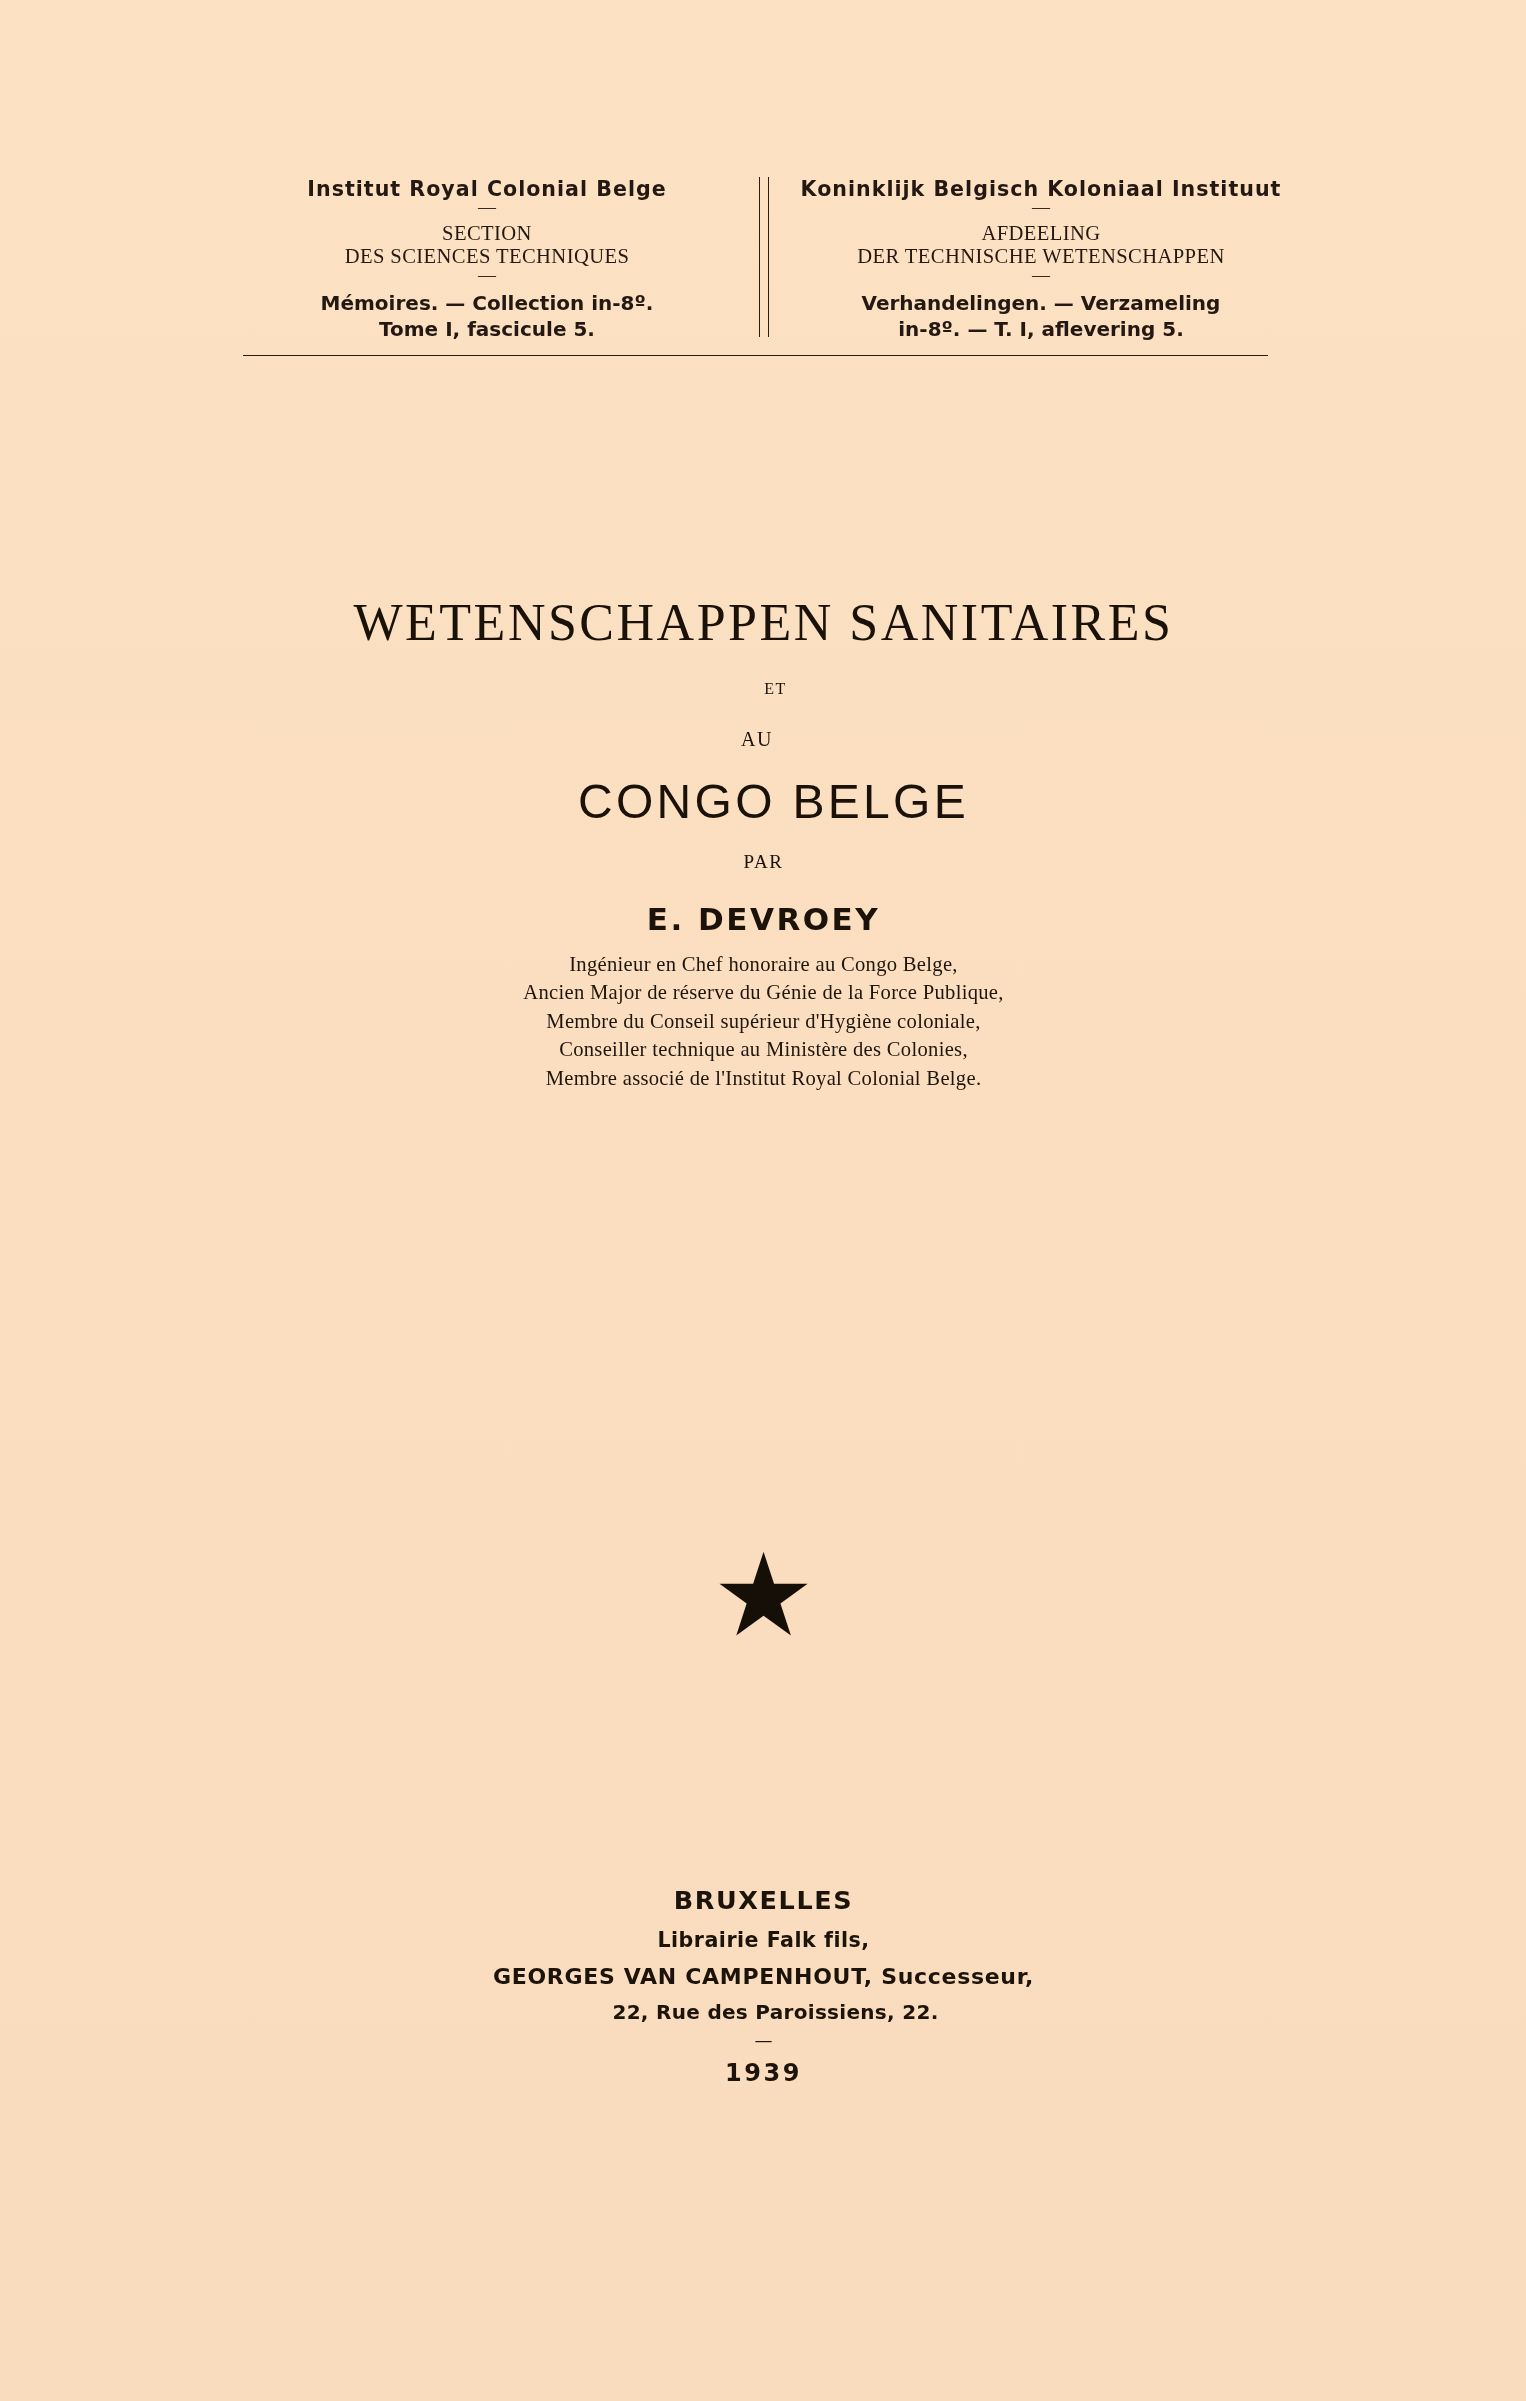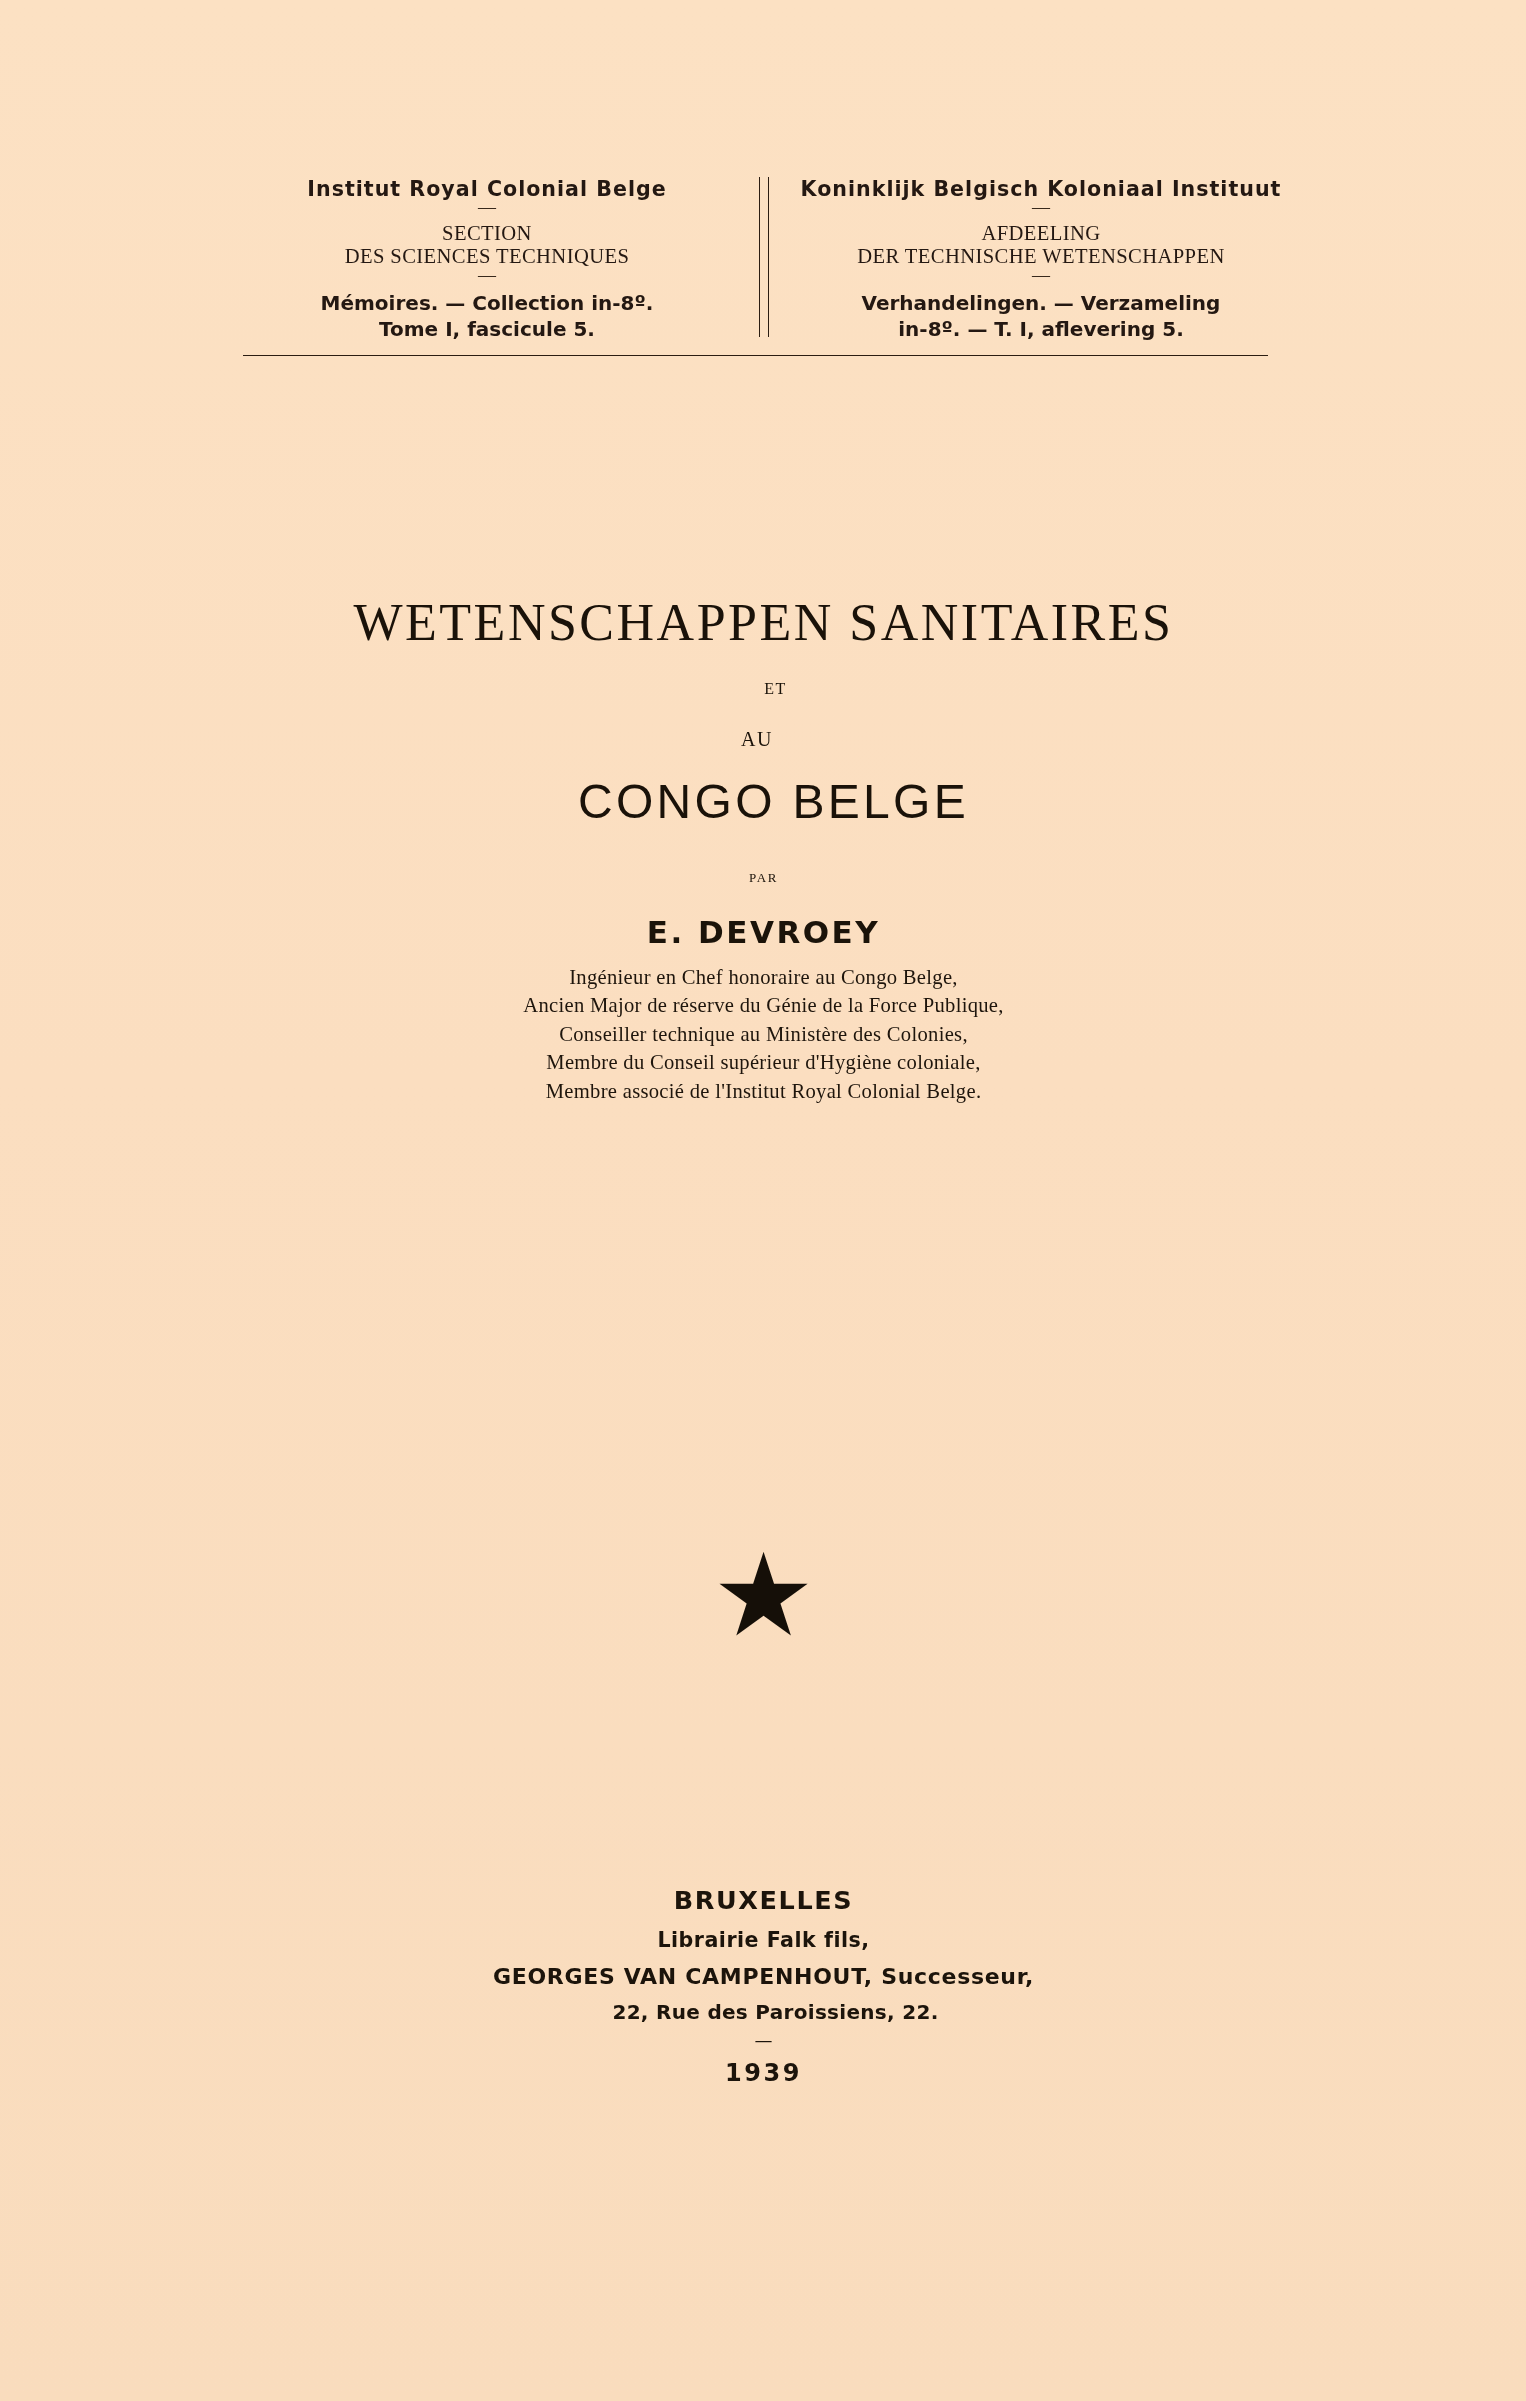--- a/index.html
+++ b/index.html
@@ -118,23 +118,23 @@
   }
   .t-main3 {
     font-family: Liberation Sans, sans-serif;
     font-size: 48px;
     letter-spacing: 3.3px;
     color: #1a1209;
     padding-left: 20px;
   }
   .t-par {
     font-family: "Liberation Serif", serif;
-    font-size: 13px;
-    letter-spacing: 1.6px;
-    margin: 41px 0 28px 0;
+    font-size: 19px;
+    letter-spacing: 1.6px;
+    margin: 22px 0 28px 0;
     color: #1a1209;
   }
   .author {
     font-family: "DejaVu Sans", sans-serif;
     font-weight: bold;
     font-size: 31px;
     letter-spacing: 2.5px;
     color: #1b1309;
     margin-bottom: 13px;
   }
@@ -243,22 +243,22 @@
   <div class="title-block">
     <div class="t-main1">WETENSCHAPPEN SANITAIRES</div>
     <div class="t-small">ET</div>
     <div class="t-small2">AU</div>
     <div class="t-main3">CONGO BELGE</div>
     <div class="t-par">PAR</div>
     <div class="author">E. DEVROEY</div>
     <div class="credits">
       <div>Ingénieur en Chef honoraire au Congo Belge,</div>
       <div>Ancien Major de réserve du Génie de la Force Publique,</div>
+      <div>Membre du Conseil supérieur d'Hygiène coloniale,</div>
       <div>Conseiller technique au Ministère des Colonies,</div>
-      <div>Membre du Conseil supérieur d'Hygiène coloniale,</div>
       <div>Membre associé de l'Institut Royal Colonial Belge.</div>
     </div>
   </div>
 
   <div class="star-wrap">
     <span class="star">★</span>
   </div>
 
   <div class="imprint">
     <div class="imp-city">BRUXELLES</div>

